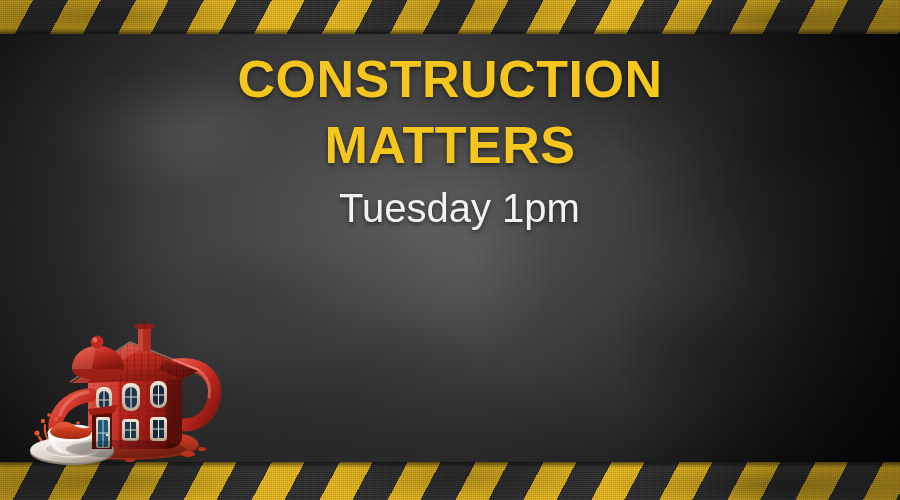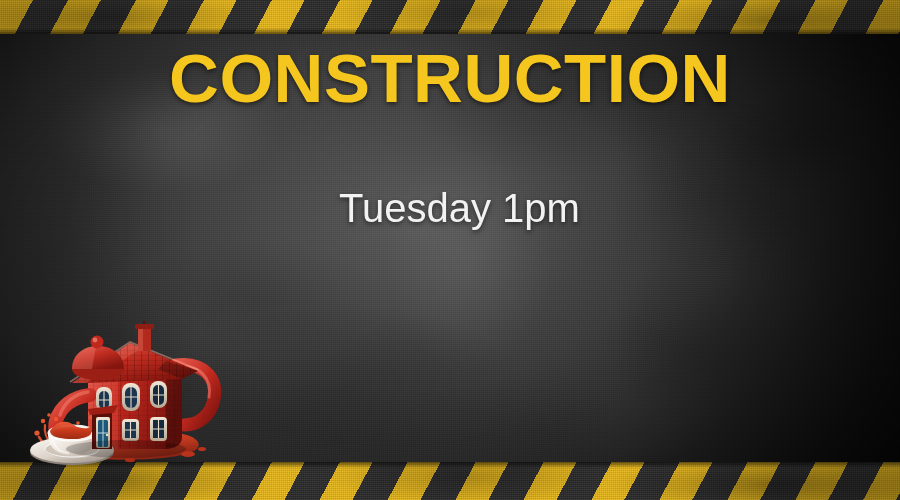--- a/index.html
+++ b/index.html
@@ -138,21 +138,21 @@
     width: 900px;
     height: 428px;
     text-align: center;
   }
 
   .show-title {
     position: absolute;
     left: 0; right: 0;
     top: 12px;
     color: #f5c61e;
-    font-size: 69px;
+    font-size: 52px;
     line-height: 66px;
     font-weight: bold;
     letter-spacing: 0.5px;
     text-shadow: 0 2px 5px rgba(0,0,0,0.55);
   }
   .show-title .l2 { display: block; }
 
   .airtime {
     position: absolute;
     left: 0; right: 0;
@@ -209,20 +209,21 @@
     <div class="hazard-stripes"></div>
     <div class="hazard-grain"></div>
     <div class="hazard-shade"></div>
     <div class="hazard-edge"></div>
   </div>
 
   <div class="content">
 
     <div class="show-title">
       <span class="l1">CONSTRUCTION</span>
+      <span class="l2">MATTERS</span>
     </div>
 
     <div class="airtime">Tuesday 1pm</div>
 
 
   </div>
 
   <div class="teapot-house">
     <svg viewBox="0 0 200 145" xmlns="http://www.w3.org/2000/svg">
       <defs>

